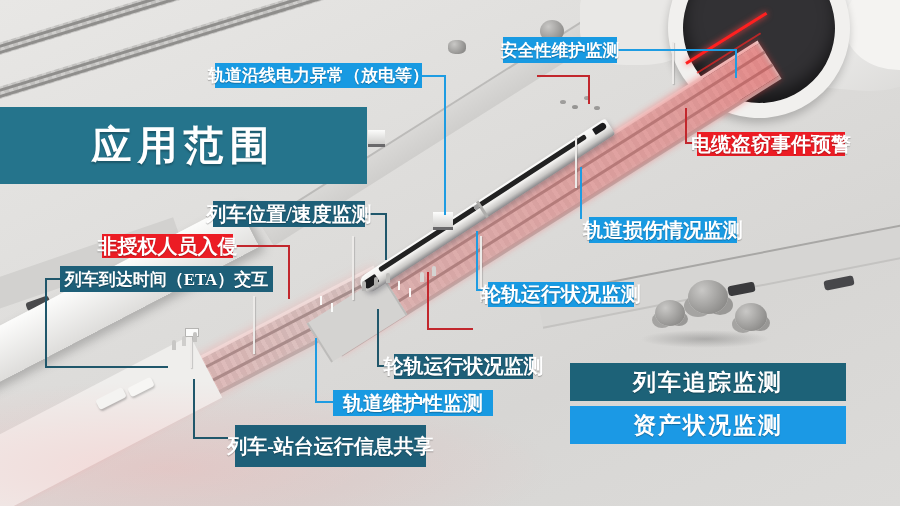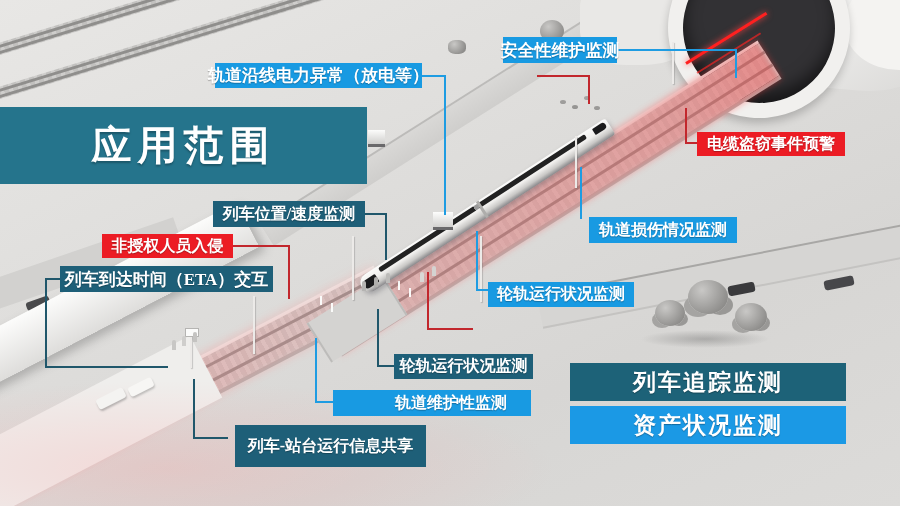--- a/index.html
+++ b/index.html
@@ -2,37 +2,37 @@
 <html style="--callout-blue: #189ae2; --callout-red: #ec1c24; --callout-teal: #1e5f78; --title-bg: #25748c; --legend-teal: #1d6278; --legend-blue: #1b99e5; --legend-red: #e9141f; --line-blue: #1e9ce2; --line-red: #c2272d; --line-teal: #20576b; --laser-red: #ff2020;"><head>
 <meta charset="utf-8">
 <style>
   html,body{margin:0;padding:0;background:#444;}
   .stage{position:relative;width:900px;height:506px;overflow:hidden;margin:0 auto;
          background:linear-gradient(155deg,#e8e7e5 0%,#dedddb 40%,#d7d6d4 70%,#dcdbd9 100%);
          font-family:"Liberation Serif","DejaVu Serif",serif;}
   .abs{position:absolute;}
   
   .co{position:absolute;z-index:6;display:flex;align-items:center;justify-content:center;
-      color:#fff;font-weight:bold;font-size:16px;white-space:nowrap;
+      color:#fff;font-weight:bold;font-size:20px;white-space:nowrap;
       text-shadow:0 1px 1px rgba(0,0,0,.28);}
   .co.blue{background:var(--callout-blue,#189ae2);}
   .co.red{background:var(--callout-red,#ec1c24);}
   .co.teal{background:var(--callout-teal,#1e5f78);}
   .co-power{left:215px;top:63px;width:207px;height:25px;font-size:17px;}
   .co-rockfall{left:503px;top:37px;width:114px;height:26px;font-size:17px;}
   .co-animal{left:447px;top:64px;width:91px;height:25px;font-size:17px;}
   .co-cable{left:697px;top:132px;width:148px;height:24px;}
   .co-trainpos{left:213px;top:201px;width:152px;height:26px;}
   .co-damage{left:589px;top:217px;width:148px;height:26px;font-family:Liberation Serif, serif;}
   .co-unauth{left:102px;top:234px;width:131px;height:24px;}
   .co-eta{left:60px;top:266px;width:213px;height:26px;font-size:17px;}
   .co-wheelrail{left:488px;top:282px;width:146px;height:25px;}
   .co-worker{left:472px;top:314px;width:142px;height:27px;}
   .co-dispatch{left:394px;top:354px;width:139px;height:25px;}
-  .co-trackmaint{left:333px;top:390px;width:160px;height:26px;padding-left:38px;}
+  .co-trackmaint{left:333px;top:390px;width:160px;height:26px;}
   .co-platform{left:227px;top:425px;width:191px;height:42px;margin-left:8px;}
   
   .title-box{position:absolute;left:0;top:107px;width:367px;height:77px;z-index:6;
       background:var(--title-bg,#25748c);display:flex;align-items:center;justify-content:center;
       color:#fff;font-weight:bold;font-size:40px;letter-spacing:6px;
       text-shadow:0 2px 2px rgba(0,0,0,.25);}
   
   .legend-row{position:absolute;left:570px;width:276px;height:38px;z-index:6;
       display:flex;align-items:center;justify-content:center;color:#fff;font-weight:bold;
       font-size:23px;letter-spacing:2px;text-shadow:0 1px 1px rgba(0,0,0,.3);}

